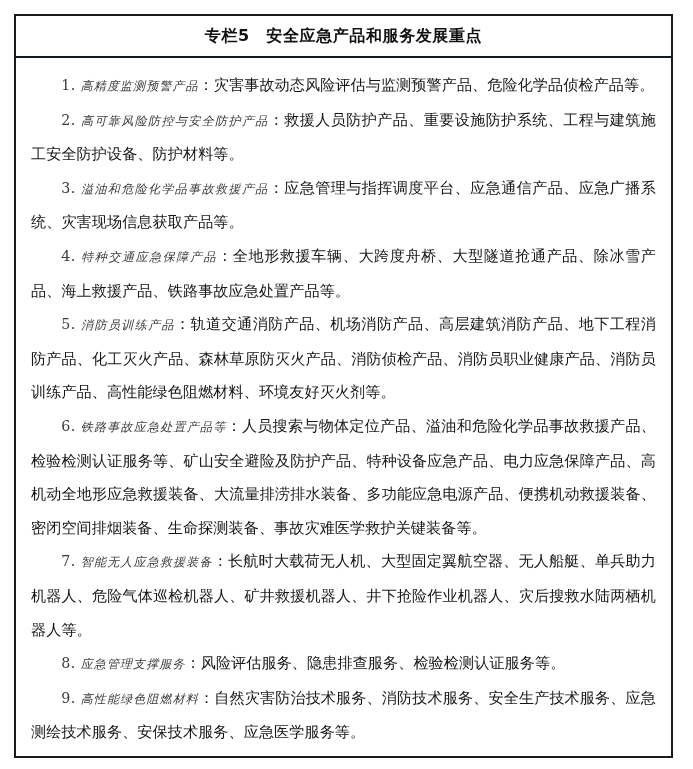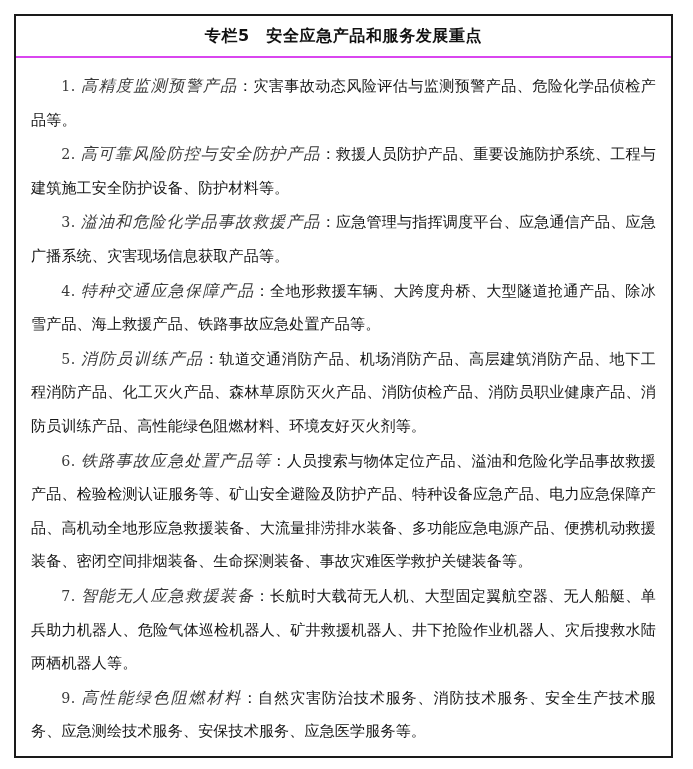--- a/index.html
+++ b/index.html
@@ -31,21 +31,21 @@
     width: 659px;
     height: 744px;
     border: 2px solid #1a1a1a;
     box-sizing: border-box;
     background: #ffffff;
   }
 
   
   .box-header {
     height: 42px;
-    border-bottom: 2px solid #d946ef;
+    border-bottom: 2px solid #0f172a;
     display: flex;
     align-items: center;
     justify-content: center;
     box-sizing: border-box;
   }
 
   .box-title {
     font-family: "DejaVu Sans", "Liberation Sans", sans-serif;
     font-weight: bold;
     font-size: 16px;
@@ -72,21 +72,21 @@
     margin: 0;
     color: #161616;
     letter-spacing: 0.15px;
     word-break: break-all;
   }
 
   
   .item-label {
     font-family: "DejaVu Serif", "Liberation Serif", serif;
     font-style: italic;
-    font-size: 16px;
+    font-size: 12px;
     letter-spacing: 1.1px;
     color: #3a3a3a;
   }
 
   .item-num {
     font-family: "DejaVu Serif", "Liberation Serif", serif;
     font-style: normal;
     font-size: 14.2px;
     letter-spacing: 0.5px;
     color: #3a3a3a;
@@ -112,18 +112,19 @@
 
     <div class="box-body">
       <div id="items-container">
           <p class="item"><span class="item-num">1.</span> <span class="item-label">高精度监测预警产品</span><span class="item-text">：</span><span class="item-text">灾害事故动态风险评估与监测预警产品、危险化学品侦检产品等。</span></p>
           <p class="item"><span class="item-num">2.</span> <span class="item-label">高可靠风险防控与安全防护产品</span><span class="item-text">：</span><span class="item-text">救援人员防护产品、重要设施防护系统、工程与建筑施工安全防护设备、防护材料等。</span></p>
           <p class="item"><span class="item-num">3.</span> <span class="item-label">溢油和危险化学品事故救援产品</span><span class="item-text">：</span><span class="item-text">应急管理与指挥调度平台、应急通信产品、应急广播系统、灾害现场信息获取产品等。</span></p>
           <p class="item"><span class="item-num">4.</span> <span class="item-label">特种交通应急保障产品</span><span class="item-text">：</span><span class="item-text">全地形救援车辆、大跨度舟桥、大型隧道抢通产品、除冰雪产品、海上救援产品、铁路事故应急处置产品等。</span></p>
           <p class="item"><span class="item-num">5.</span> <span class="item-label">消防员训练产品</span><span class="item-text">：</span><span class="item-text">轨道交通消防产品、机场消防产品、高层建筑消防产品、地下工程消防产品、化工灭火产品、森林草原防灭火产品、消防侦检产品、消防员职业健康产品、消防员训练产品、高性能绿色阻燃材料、环境友好灭火剂等。</span></p>
           <p class="item"><span class="item-num">6.</span> <span class="item-label">铁路事故应急处置产品等</span><span class="item-text">：</span><span class="item-text">人员搜索与物体定位产品、溢油和危险化学品事故救援产品、检验检测认证服务等、矿山安全避险及防护产品、特种设备应急产品、电力应急保障产品、高机动全地形应急救援装备、大流量排涝排水装备、多功能应急电源产品、便携机动救援装备、密闭空间排烟装备、生命探测装备、事故灾难医学救护关键装备等。</span></p>
           <p class="item"><span class="item-num">7.</span> <span class="item-label">智能无人应急救援装备</span><span class="item-text">：</span><span class="item-text">长航时大载荷无人机、大型固定翼航空器、无人船艇、单兵助力机器人、危险气体巡检机器人、矿井救援机器人、井下抢险作业机器人、灾后搜救水陆两栖机器人等。</span></p>
+          <p class="item"><span class="item-num">8.</span> <span class="item-label">应急管理支撑服务</span><span class="item-text">：</span><span class="item-text">风险评估服务、隐患排查服务、检验检测认证服务等。</span></p>
           <p class="item"><span class="item-num">9.</span> <span class="item-label">高性能绿色阻燃材料</span><span class="item-text">：</span><span class="item-text">自然灾害防治技术服务、消防技术服务、安全生产技术服务、应急测绘技术服务、安保技术服务、应急医学服务等。</span></p>
         </div>
     </div>
 
   </div>
 </div>
 
 </body></html>

